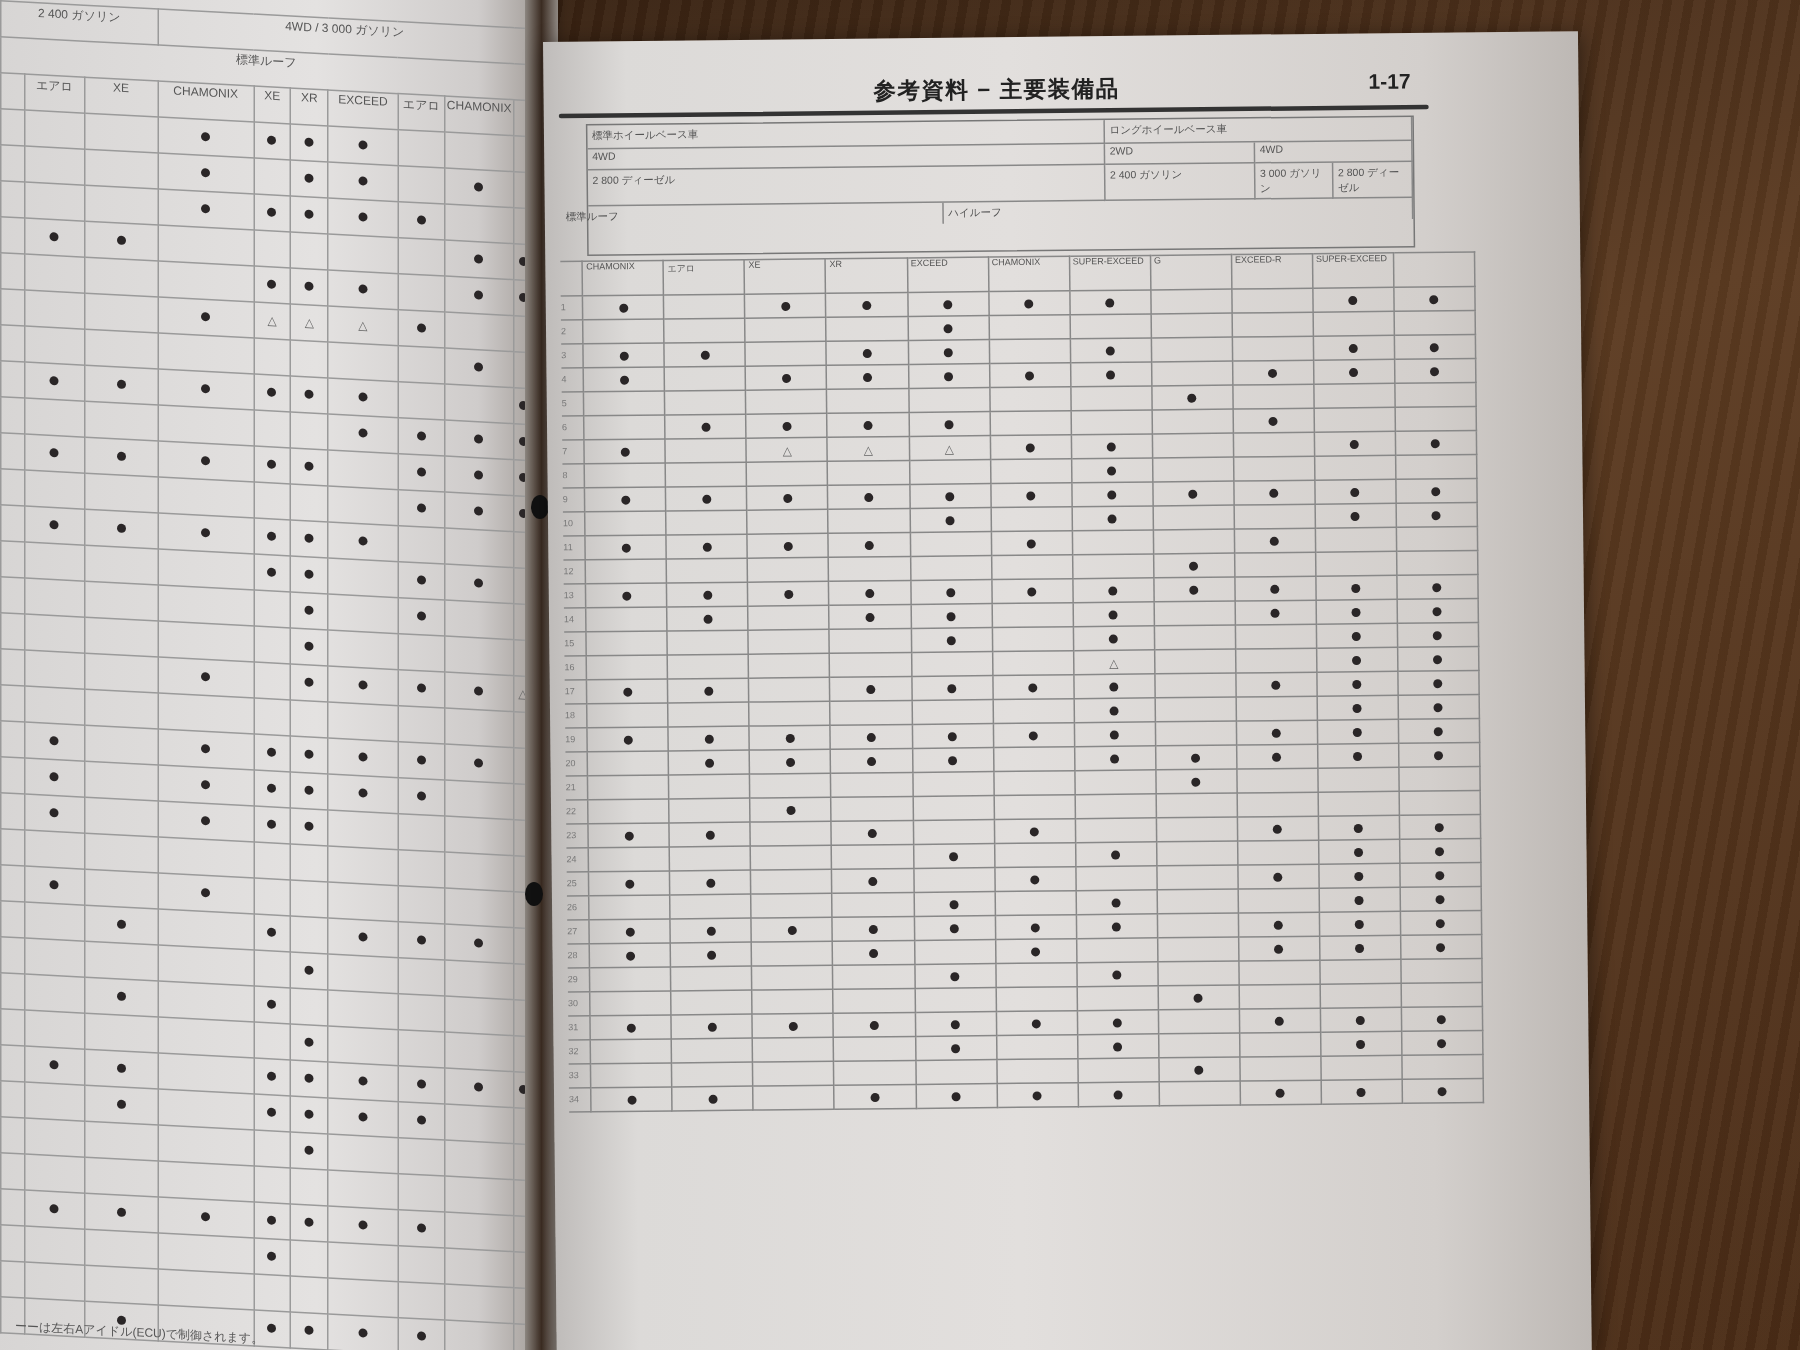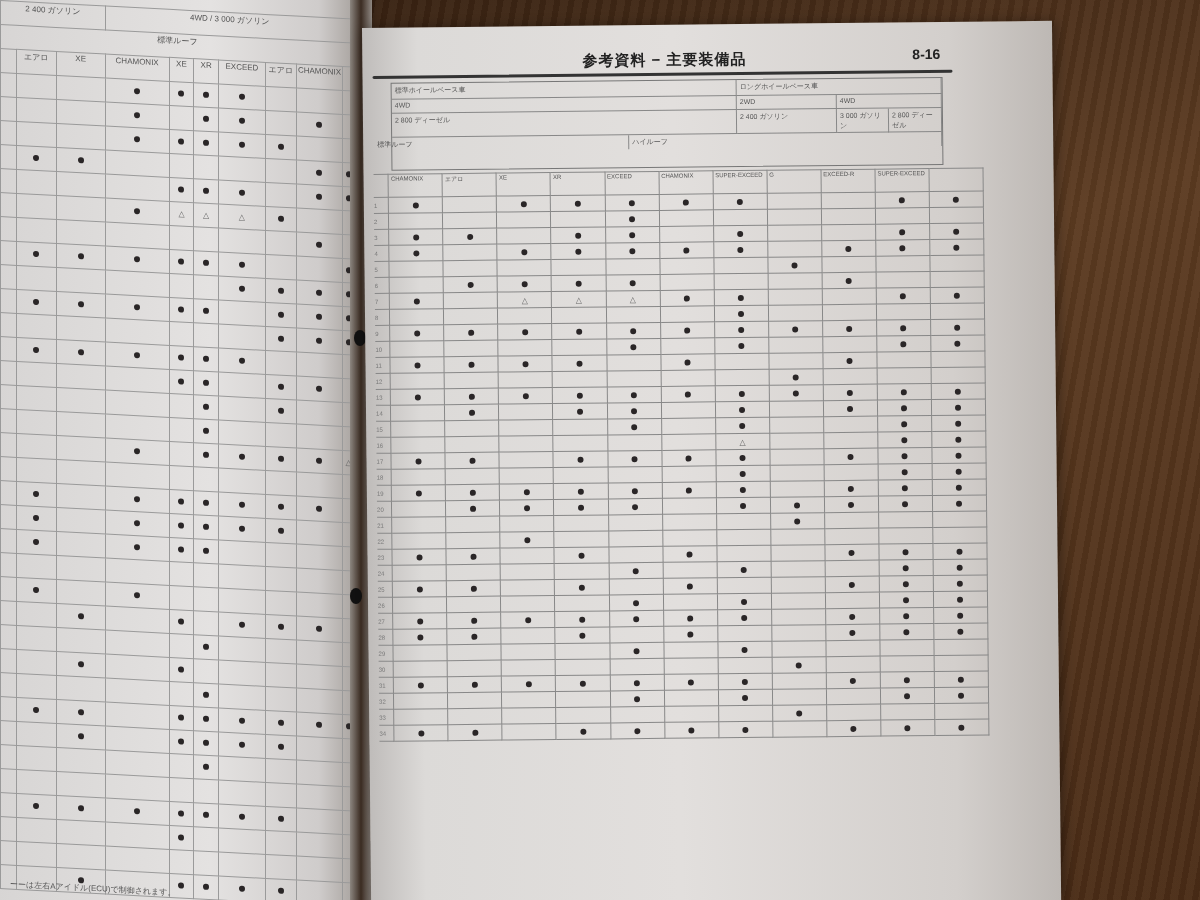--- a/index.html
+++ b/index.html
@@ -480,21 +480,21 @@
   </div>
 </div>
 
 <div class="gutter"></div>
 <div class="hole" style="left:354px;top:330px"></div>
 <div class="hole" style="left:350px;top:588px"></div>
 
 <div class="page-right">
   <div class="title-row">
     <span class="title">参考資料 − 主要装備品</span>
-    <span class="pagenum">8-16</span>
+    <span class="pagenum">1-17</span>
   </div>
   <div class="title-rule"></div>
 
   <div class="hdr" style="height:86px">
     <div style="left:0;top:0;width:345px;height:16px">標準ホイールベース車</div>
     <div style="left:345px;top:0;width:205px;height:16px">ロングホイールベース車</div>
     <div style="left:0;top:16px;width:345px;height:14px">4WD</div>
     <div style="left:345px;top:16px;width:100px;height:14px">2WD</div>
     <div style="left:445px;top:16px;width:105px;height:14px">4WD</div>
     <div style="left:0;top:30px;width:345px;height:24px">2 800 ディーゼル</div>

